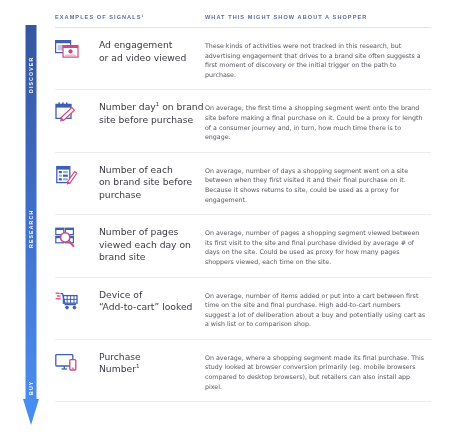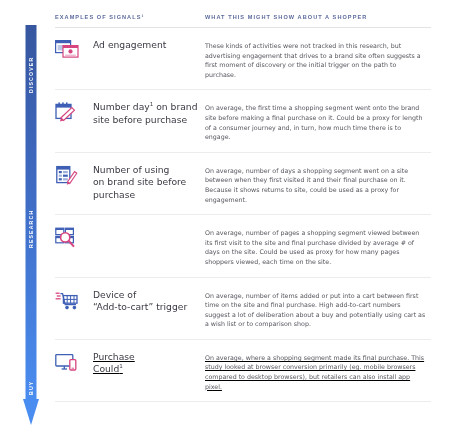--- a/index.html
+++ b/index.html
@@ -61,27 +61,27 @@
   #th-shopper{ flex:1; }
 
   .row{
     display:flex;
     border-bottom:1px solid #ececee;
     padding-top:10px;
     padding-bottom:10px;
     min-height:45px;
     box-sizing:border-box;
   }
-  .row:last-child{border-bottom:1px solid #ececee;text-decoration:underline;}
+  .row:last-child{border-bottom:1px solid #ececee;}
 
   .cell-signal{
     width:150px;
     display:flex;
     align-items:flex-start;
-    gap:2px;
+    gap:8px;
   }
   .icon-wrap{
     width:36px;
     flex:0 0 36px;
     display:flex;
     align-items:flex-start;
     justify-content:flex-start;
     padding-top:2px;
   }
   .icon-wrap svg{display:block;}
@@ -140,20 +140,21 @@
           <rect x="0.6" y="0.6" width="15" height="2.6" fill="#3e5fb5"></rect>
           <rect x="2.6" y="5" width="6" height="5.4" fill="#bcc8e6"></rect>
           <rect x="8" y="5.6" width="15" height="11.5" fill="#ffffff" stroke="#d6457f" stroke-width="1.2"></rect>
           <rect x="8" y="5.6" width="15" height="2.4" fill="#d6457f"></rect>
           <circle cx="15.5" cy="11.4" r="2.1" fill="#d6457f"></circle>
           <rect x="10.2" y="14.6" width="10.6" height="1.2" fill="#e8a8c5"></rect>
         </svg>
       </div>
       <div class="signal-label">
         <span>Ad engagement</span><br>
+        <span>or ad video viewed</span>
       </div>
     </div>
     <div class="cell-desc">These kinds of activities were not tracked in this research, but advertising engagement that drives to a brand site often suggests a first moment of discovery or the initial trigger on the path to purchase.</div>
   </div>
 
   <div class="row">
     <div class="cell-signal">
       <div class="icon-wrap">
         <svg width="24" height="22" viewBox="0 0 24 22" xmlns="http://www.w3.org/2000/svg">
           <rect x="1" y="2.4" width="15" height="14" fill="none" stroke="#3e5fb5" stroke-width="1.3"></rect>
@@ -182,21 +183,21 @@
           <rect x="8" y="6" width="4.8" height="2.2" fill="#9fb0dd"></rect>
           <rect x="3.8" y="9.6" width="3" height="2.2" fill="#9fb0dd"></rect>
           <rect x="8" y="9.6" width="4.8" height="2.2" fill="#3e5fb5"></rect>
           <rect x="3.8" y="13.2" width="3" height="2.2" fill="#3e5fb5"></rect>
           <rect x="8" y="13.2" width="4.8" height="2.2" fill="#9fb0dd"></rect>
           <path d="M12.6 16.8 L19.6 6.6 L21.8 8.2 L14.8 18.4 Z" fill="#ffffff" stroke="#d6457f" stroke-width="1.1"></path>
           <path d="M12.6 16.8 L14.8 18.4 L11.8 19.8 Z" fill="#d6457f"></path>
         </svg>
       </div>
       <div class="signal-label">
-        <span>Number of using</span><br>
+        <span>Number of each</span><br>
         <span>on brand site before purchase</span>
       </div>
     </div>
     <div class="cell-desc">On average, number of days a shopping segment went on a site between when they first visited it and their final purchase on it. Because it shows returns to site, could be used as a proxy for engagement.</div>
   </div>
 
   <div class="row">
     <div class="cell-signal">
       <div class="icon-wrap">
         <svg width="24" height="22" viewBox="0 0 24 22" xmlns="http://www.w3.org/2000/svg">
@@ -204,20 +205,24 @@
           <rect x="0.8" y="1.2" width="8" height="1.8" fill="#3e5fb5"></rect>
           <rect x="10.4" y="1.2" width="8" height="6.4" fill="none" stroke="#3e5fb5" stroke-width="1.2"></rect>
           <rect x="10.4" y="1.2" width="8" height="1.8" fill="#3e5fb5"></rect>
           <rect x="0.8" y="9.4" width="8" height="6.4" fill="none" stroke="#3e5fb5" stroke-width="1.2"></rect>
           <rect x="0.8" y="9.4" width="8" height="1.8" fill="#3e5fb5"></rect>
           <rect x="10.4" y="9.4" width="8" height="6.4" fill="none" stroke="#3e5fb5" stroke-width="1.2"></rect>
           <rect x="10.4" y="9.4" width="8" height="1.8" fill="#3e5fb5"></rect>
           <circle cx="10.2" cy="10.4" r="4.6" fill="#ffffff" stroke="#d6457f" stroke-width="1.6"></circle>
           <line x1="13.6" y1="13.8" x2="19" y2="19.6" stroke="#d6457f" stroke-width="2"></line>
         </svg>
+      </div>
+      <div class="signal-label">
+        <span>Number of pages</span><br>
+        <span>viewed each day on brand site</span>
       </div>
     </div>
     <div class="cell-desc">On average, number of pages a shopping segment viewed between its first visit to the site and final purchase divided by average # of days on the site. Could be used as proxy for how many pages shoppers viewed, each time on the site.</div>
   </div>
 
   <div class="row">
     <div class="cell-signal">
       <div class="icon-wrap">
         <svg width="26" height="22" viewBox="0 0 26 22" xmlns="http://www.w3.org/2000/svg">
           <line x1="0.6" y1="3.2" x2="4.6" y2="3.2" stroke="#d6457f" stroke-width="1.3"></line>
@@ -228,38 +233,38 @@
           <line x1="12.2" y1="5.6" x2="12.2" y2="13.2" stroke="#3e5fb5" stroke-width="1"></line>
           <line x1="15.6" y1="5.6" x2="15.6" y2="13.2" stroke="#3e5fb5" stroke-width="1"></line>
           <line x1="19" y1="5.6" x2="19" y2="13.2" stroke="#3e5fb5" stroke-width="1"></line>
           <line x1="8.4" y1="9.4" x2="22" y2="9.4" stroke="#3e5fb5" stroke-width="1"></line>
           <circle cx="12" cy="17.6" r="1.8" fill="#3e5fb5"></circle>
           <circle cx="19.4" cy="17.6" r="1.8" fill="#3e5fb5"></circle>
         </svg>
       </div>
       <div class="signal-label">
         <span>Device of</span><br>
-        <span>“Add-to-cart” trigger</span>
+        <span>“Add-to-cart” looked</span>
       </div>
     </div>
     <div class="cell-desc">On average, number of items added or put into a cart between first time on the site and final purchase. High add-to-cart numbers suggest a lot of deliberation about a buy and potentially using cart as a wish list or to comparison shop.</div>
   </div>
 
   <div class="row">
     <div class="cell-signal">
       <div class="icon-wrap">
         <svg width="26" height="22" viewBox="0 0 26 22" xmlns="http://www.w3.org/2000/svg">
           <rect x="0.8" y="2.6" width="17" height="11.4" rx="0.8" fill="none" stroke="#3e5fb5" stroke-width="1.3"></rect>
           <line x1="6.6" y1="17" x2="12" y2="17" stroke="#3e5fb5" stroke-width="1.3"></line>
           <line x1="9.3" y1="14" x2="9.3" y2="17" stroke="#3e5fb5" stroke-width="1.3"></line>
           <rect x="14.8" y="7.6" width="6" height="10.4" rx="1" fill="#ffffff" stroke="#d6457f" stroke-width="1.3"></rect>
           <line x1="16.6" y1="16.2" x2="19" y2="16.2" stroke="#d6457f" stroke-width="0.9"></line>
         </svg>
       </div>
       <div class="signal-label">
         <span>Purchase</span><br>
-        <span>Could</span><sup>1</sup>
+        <span>Number</span><sup>1</sup>
       </div>
     </div>
     <div class="cell-desc">On average, where a shopping segment made its final purchase. This study looked at browser conversion primarily (eg. mobile browsers compared to desktop browsers), but retailers can also install app pixel.</div>
   </div>
 
 </div>
 
 </body></html>

